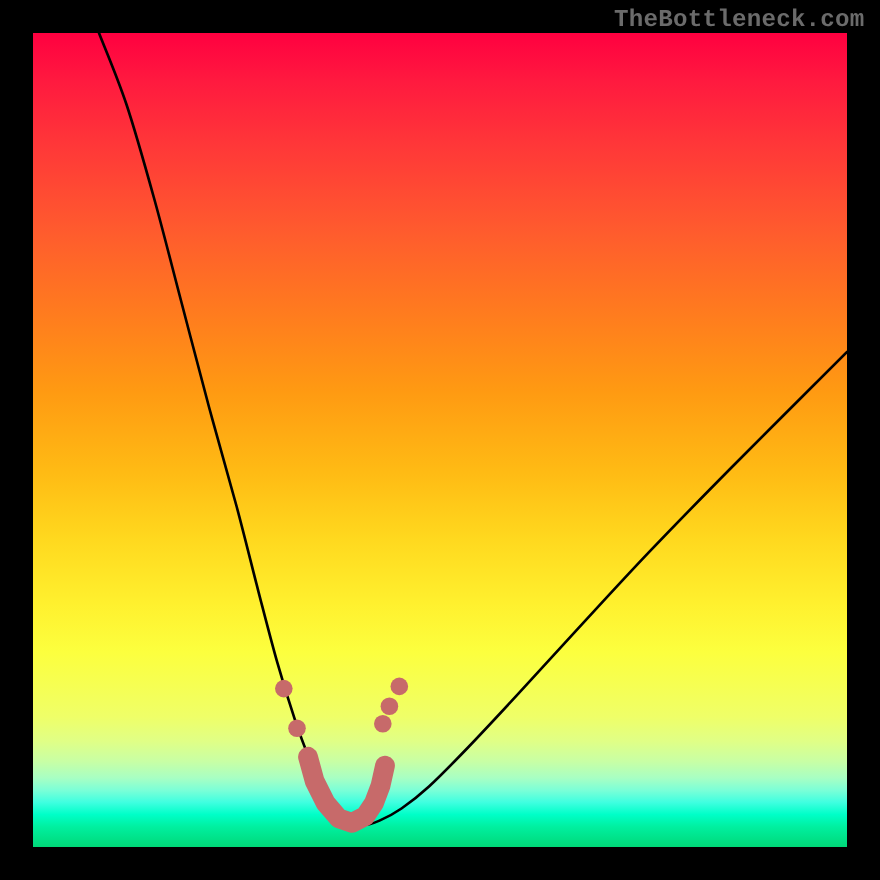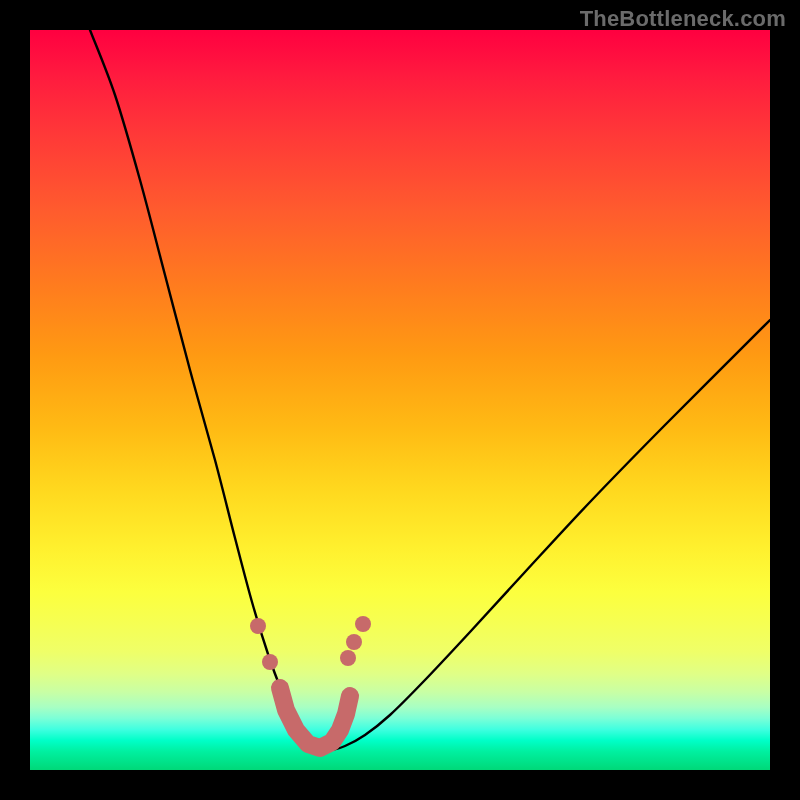--- a/index.html
+++ b/index.html
@@ -7,21 +7,21 @@
     padding: 0;
     width: 800px;
     height: 800px;
     background: #000;
     overflow: hidden;
   }
   .watermark {
     position: absolute;
     top: 6px;
     right: 14px;
-    font-family: Liberation Sans, sans-serif;
+    font-family: Liberation Mono, monospace;
     font-size: 22px;
     font-weight: bold;
     color: #6b6b6b;
     letter-spacing: 0.2px;
     z-index: 10;
   }
   .frame {
     position: absolute;
     left: 30px;
     top: 30px;

